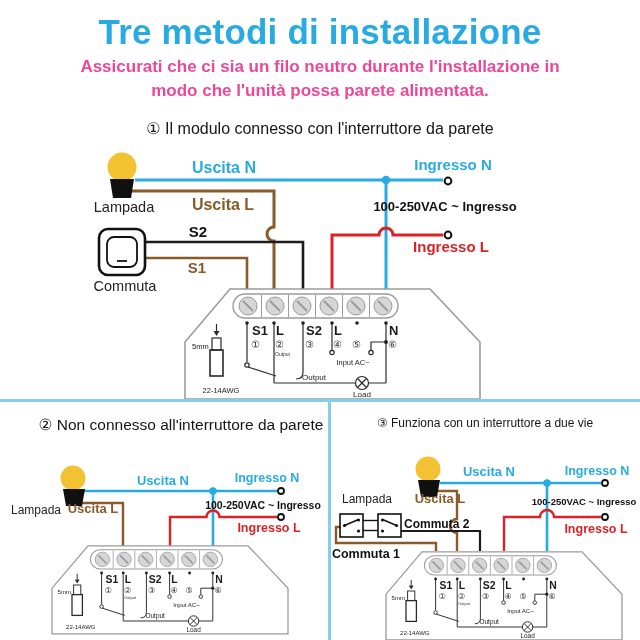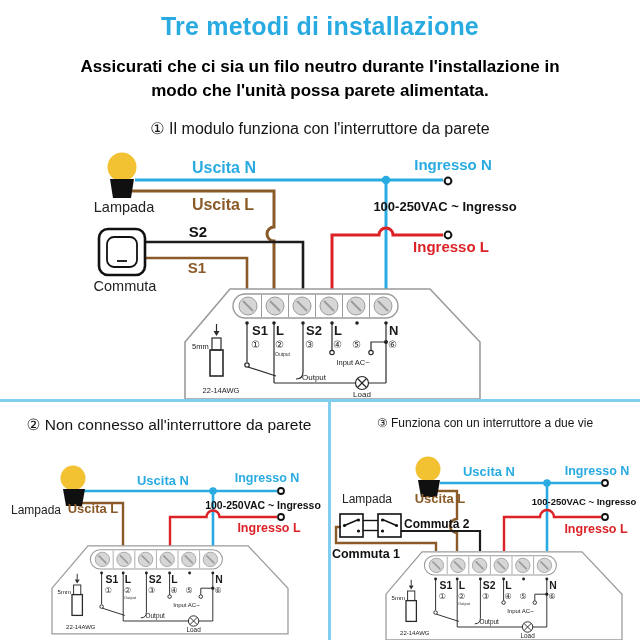--- a/index.html
+++ b/index.html
@@ -3,50 +3,50 @@
 <meta charset="utf-8">
 <style>
   html,body{margin:0;padding:0;}
   body{
     width:640px;height:640px;position:relative;background:#ffffff;
     font-family:"Liberation Sans",sans-serif;overflow:hidden;
   }
   .abs{position:absolute;}
   .page-title{
     top:12px;left:0;width:640px;text-align:center;
-    font-size:25px;font-weight:700;color:#29ABE2;letter-spacing:0.2px;
+    font-size:35px;font-weight:700;color:#29ABE2;letter-spacing:0.2px;
   }
   .subtitle{
     left:0;width:640px;text-align:center;
-    font-size:17px;font-weight:700;color:#000000;
+    font-size:17px;font-weight:700;color:#ec4899;
   }
   .sub1{top:57px;}
   .sub2{top:81px;}
   .sec-heading{
     text-align:center;color:#151515;font-weight:400;
   }
   .h1x{top:119px;left:0;width:640px;font-size:16px;}
-  .h2x{top:416px;left:4px;width:330px;font-size:15.5px;}
+  .h2x{top:416px;left:16px;width:330px;font-size:15.5px;}
   .h3x{top:416px;left:330px;width:310px;font-size:12px;}
   svg.art{top:0;left:0;}
   svg text{font-family:"Liberation Sans",sans-serif;}
   .wlab{font-weight:700;}
   .tlab{font-size:13px;font-weight:700;fill:#1a1a1a;}
   .tnum{font-size:10px;font-weight:400;fill:#333;}
   .tsub{font-size:5px;fill:#333;}
   .ilab{font-size:7.5px;fill:#222;}
   .blab{font-size:8px;fill:#222;}
 </style>
 </head>
 <body>
 
 <div class="abs page-title">Tre metodi di installazione</div>
 <div class="abs subtitle sub1">Assicurati che ci sia un filo neutro durante l'installazione in</div>
 <div class="abs subtitle sub2">modo che l'unità possa parete alimentata.</div>
-<div class="abs sec-heading h1x">① Il modulo funziona con l'interruttore da parete</div>
+<div class="abs sec-heading h1x">① Il modulo connesso con l'interruttore da parete</div>
 <div class="abs sec-heading h2x">② Non connesso all'interruttore da parete</div>
 <div class="abs sec-heading h3x">③ Funziona con un interruttore a due vie</div>
 
 <svg class="abs art" width="640" height="640" viewBox="0 0 640 640">
   <defs>
 
     <g id="module-tpl">
       <path d="M45,1 L245,1 L295,54 L295,111 L0,111 L0,54 Z" fill="#ffffff" stroke="#9b9b9b" stroke-width="1.6"></path>
       <rect x="48" y="6" width="165" height="24" rx="12" fill="#ffffff" stroke="#9b9b9b" stroke-width="1.4"></rect>
       <g fill="#d6d6d6" stroke="#9b9b9b" stroke-width="1">

